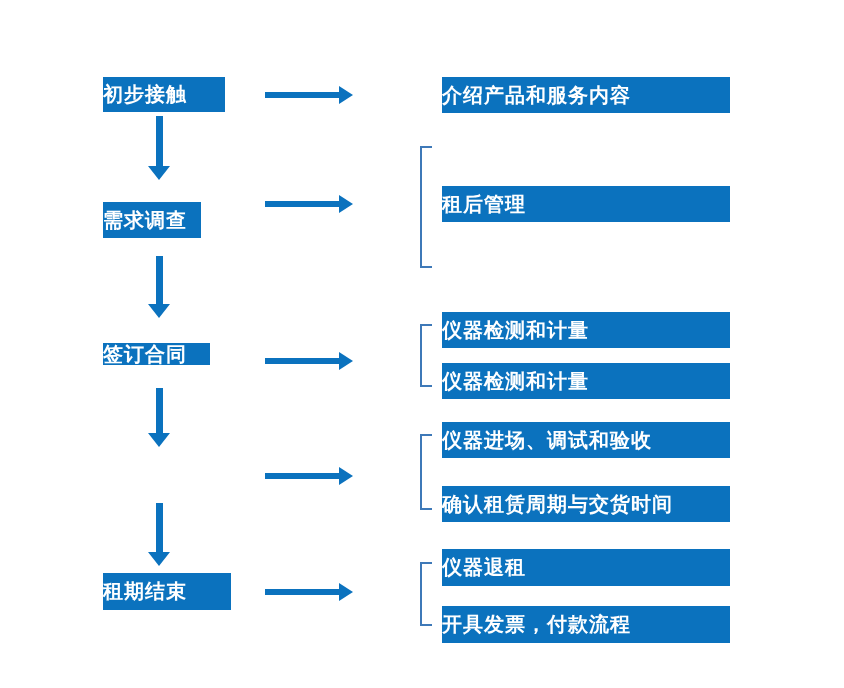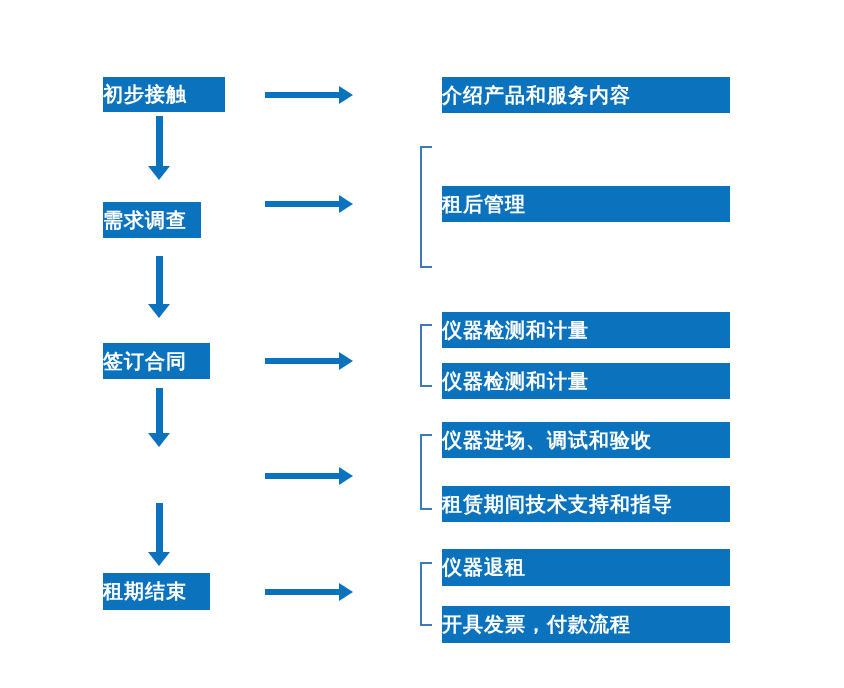--- a/index.html
+++ b/index.html
@@ -67,24 +67,24 @@
 
 <div class="canvas">
 
 
   <div class="lbox" style="top:77px;width:122px;height:35px">
     <span>初步接触</span>
   </div>
   <div class="lbox" style="top:202px;width:98px;height:36px">
     <span>需求调查</span>
   </div>
-  <div class="lbox" style="top:343px;width:107px;height:36px">
+  <div class="lbox" style="top:343px;width:107px;height:22px">
     <span>签订合同</span>
   </div>
-  <div class="lbox" style="top:573px;width:107px;height:37px">
+  <div class="lbox" style="top:573px;width:128px;height:37px">
     <span>租期结束</span>
   </div>
 
   <div class="varrow" style="top:116px;height:64px">
     <div class="vshaft"></div>
     <div class="vhead"></div>
   </div>
   <div class="varrow" style="top:256px;height:62px">
     <div class="vshaft"></div>
     <div class="vhead"></div>
@@ -133,21 +133,21 @@
   <div class="rbox" style="top:312px">
     <span>仪器检测和计量</span>
   </div>
   <div class="rbox" style="top:363px">
     <span>仪器检测和计量</span>
   </div>
   <div class="rbox" style="top:422px">
     <span>仪器进场、调试和验收</span>
   </div>
   <div class="rbox" style="top:486px">
-    <span>租赁期间技术支持和指导</span>
+    <span>确认租赁周期与交货时间</span>
   </div>
   <div class="rbox" style="top:549px;height:37px">
     <span>仪器退租</span>
   </div>
   <div class="rbox" style="top:606px;height:37px">
     <span>开具发票，付款流程</span>
   </div>
 
 </div>
 

